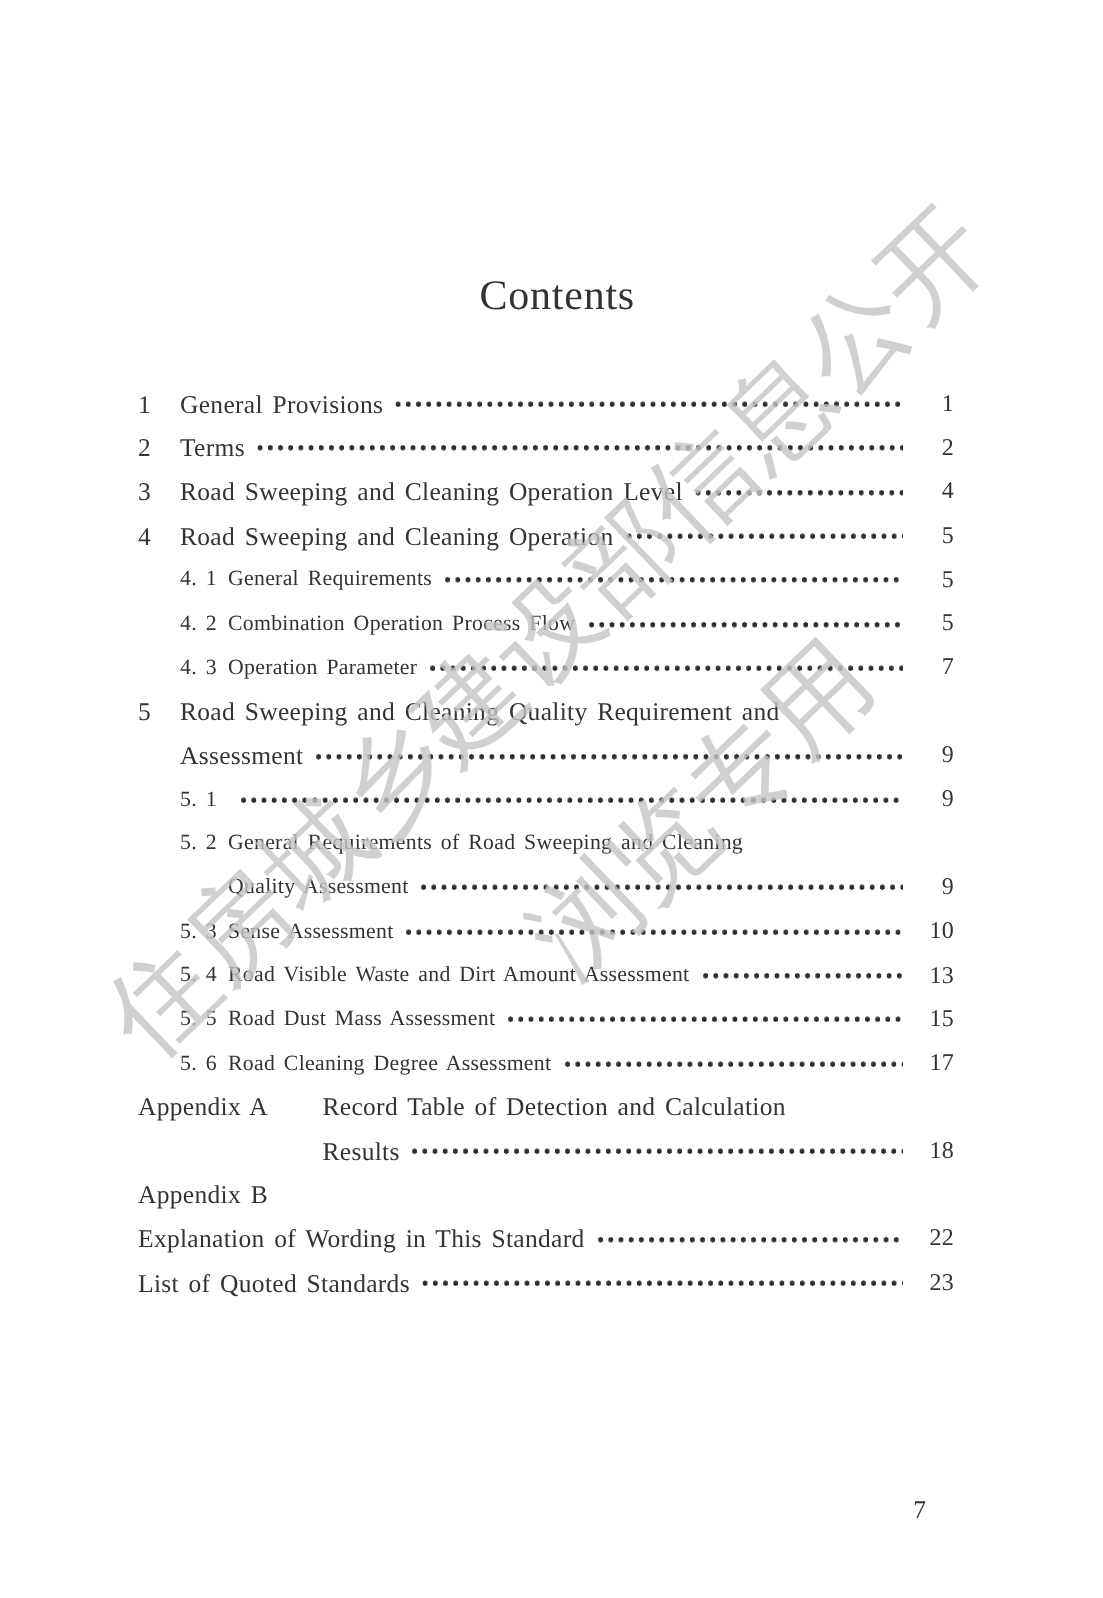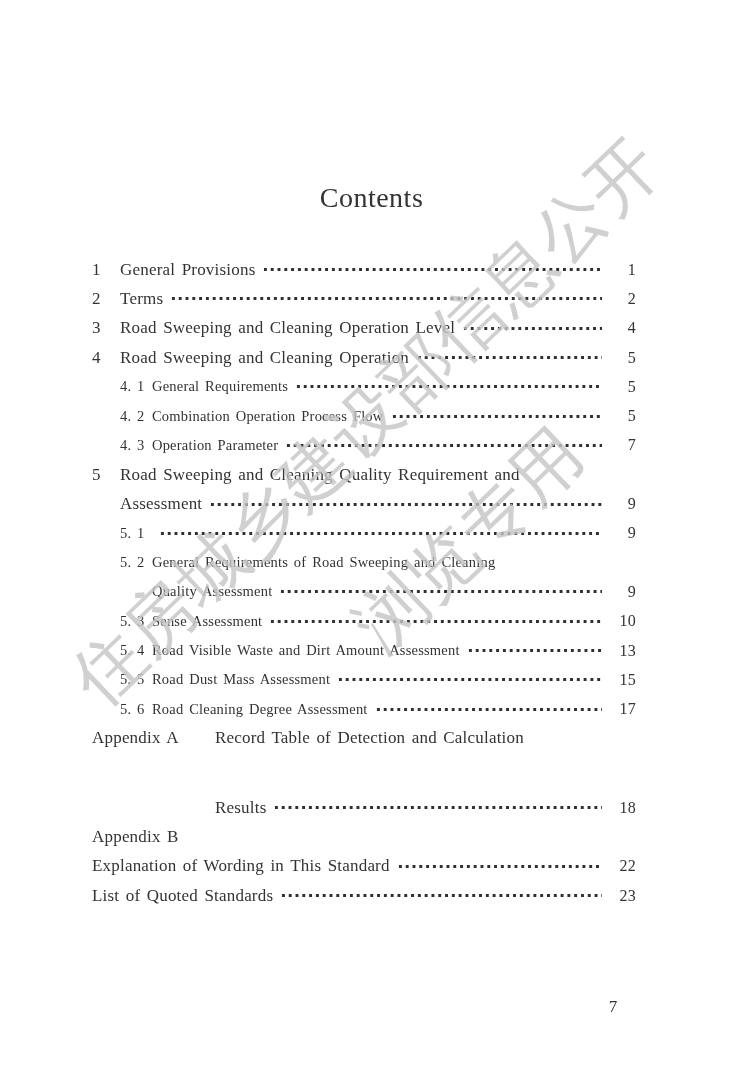--- a/index.html
+++ b/index.html
@@ -34,21 +34,21 @@
     word-spacing:2px;
     white-space:nowrap;
   }
   .toc-row.lv2{padding-left:28px;font-size:14.5px;}
   .toc-row .num{flex:0 0 auto;}
   .toc-row.lv1 .num{width:28px;}
   .toc-row.lv2 .num{width:32px;}
   .toc-row.lvappendix .num{width:123px;}
   .toc-row.cont.lv1{padding-left:28px;}
   .toc-row.cont.lv2{padding-left:60px;justify-content:center;}
-  .toc-row.cont.lvappendix{padding-left:123px;margin-top:40px;}
+  .toc-row.cont.lvappendix{padding-left:123px;}
   .toc-row .label{flex:0 0 auto;}
   .toc-row .dots{
     flex:1 1 auto;
     height:5px;
     margin:0 8px 0 7px;
     background-image:radial-gradient(circle, var(--dot,#2f2f2f) 1.55px, transparent 1.85px);
     background-size:6.8px 5px;
     background-position:left center;
     background-repeat:repeat-x;
   }

